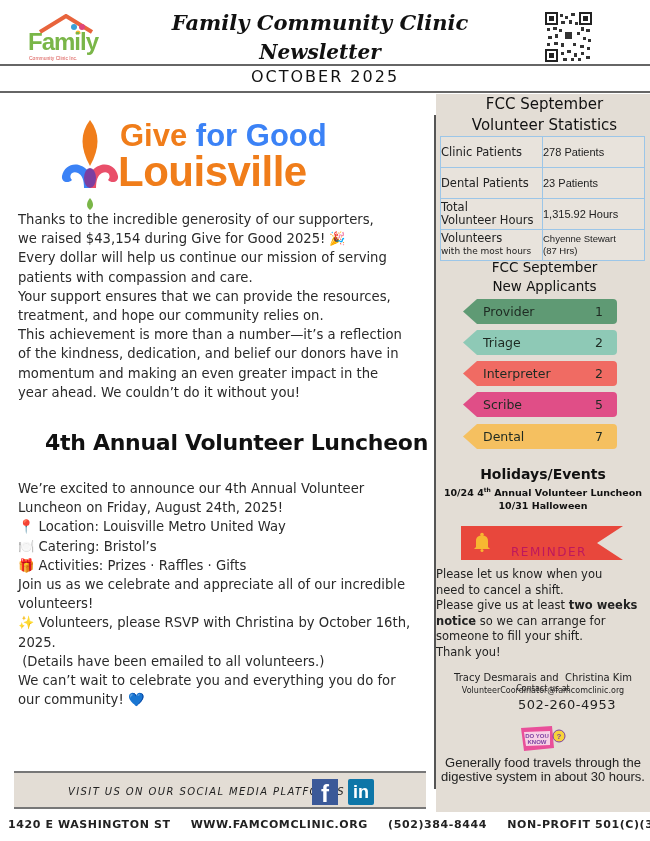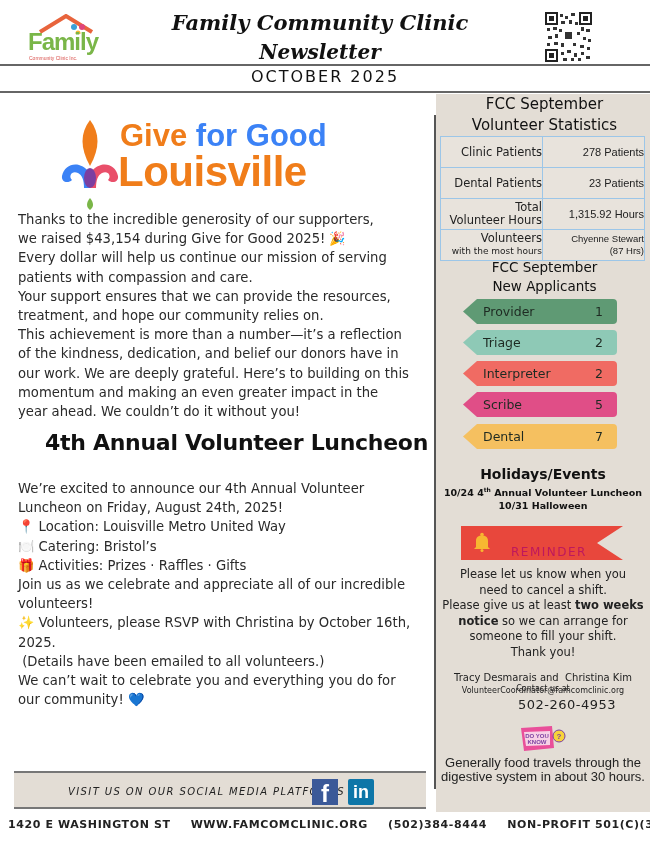--- a/index.html
+++ b/index.html
@@ -40,39 +40,39 @@
 
   .footer { position: absolute; left: 0; top: 818px; width: 650px; text-align: center; font-size: 11px; letter-spacing: 0.6px; color: #222; white-space: nowrap; }
   .footer span { margin: 0 8px; font-weight: bold; }
 
   
   .sidebar { position: absolute; left: 436px; top: 94px; width: 214px; height: 718px; background: #e3ddd5; }
   .sidebar-edge { position: absolute; left: 434px; top: 115px; width: 2px; height: 674px; background: #555; }
   .sb-title { position: absolute; left: 0; width: 217px; text-align: center; font-size: 15px; line-height: 21px; color: #111; }
   .sb-title.stats { top: 94px; left: 436px; }
   .stats-table { position: absolute; left: 440px; top: 136px; width: 205px; border-collapse: collapse; background: #e8e3dc; }
-  .stats-table td { border: 1px solid #9cc6e8; text-align: right; color: #222; height: 31px; margin-left: 32px; }
+  .stats-table td { border: 1px solid #9cc6e8; text-align: left; color: #222; height: 31px; margin-left: 32px; }
   .stats-table td.k { width: 102px; font-size: 11.5px; line-height: 13px; }
   .stats-table td.v { font-size: 11px; font-family: "Liberation Sans", sans-serif; }
   .stats-table td .small { font-size: 9px; }
   .stats-table td .small2 { font-size: 9.5px; line-height: 12px; }
 
   .sb-title.apps { top: 258px; left: 436px; font-size: 13.5px; line-height: 19px; }
   .app { position: absolute; left: 463px; width: 154px; height: 25px; }
   .app svg { position: absolute; left: 0; top: 0; }
   .app-label { position: absolute; left: 20px; top: 5px; font-size: 12.5px; color: #1e2a22; }
   .app-value { position: absolute; right: 14px; top: 5px; font-size: 12.5px; color: #1e2a22; }
 
   .events-title { position: absolute; left: 436px; top: 466px; width: 214px; text-align: center; font-weight: bold; font-size: 14px; color: #111; }
   .events-line { position: absolute; left: 436px; width: 214px; text-align: center; font-weight: bold; font-size: 9.5px; color: #111; white-space: nowrap; }
   .reminder { position: absolute; left: 459px; top: 524px; width: 166px; height: 38px; }
   .reminder-label { position: absolute; left: 52px; top: 21px; font-size: 12px; letter-spacing: 1.5px; color: #be185d; }
   .bell { position: absolute; left: 14px; top: 8px; }
 
-  .notice { position: absolute; left: 436px; top: 567px; width: 214px; text-align: center; font-size: 11.5px; line-height: 15.6px; color: #222; }
+  .notice { position: absolute; left: 436px; top: 567px; width: 214px; text-align: left; font-size: 11.5px; line-height: 15.6px; color: #222; }
   .notice b { font-weight: bold; }
   .names { position: absolute; left: 436px; top: 672px; width: 214px; text-align: center; font-size: 10px; color: #222; white-space: nowrap; }
   .contact { position: absolute; left: 436px; width: 214px; text-align: center; font-size: 8px; color: #222; white-space: nowrap; }
   .phone { position: absolute; left: 460px; top: 696px; width: 214px; text-align: center; font-size: 13px; color: #222; letter-spacing: 0.5px; }
 
   .dyk { position: absolute; left: 518px; top: 724px; width: 50px; height: 30px; }
   .fact { position: absolute; left: 436px; top: 756px; width: 214px; text-align: center; font-family: "Liberation Sans", sans-serif; font-size: 13px; line-height: 14px; color: #222; }
 </style>
 </head>
 <body>
@@ -157,21 +157,20 @@
 
 <div class="body-text intro">
   <p>Thanks to the incredible generosity of our supporters,</p>
   <p>we raised $43,154 during Give for Good 2025! 🎉</p>
   <p>Every dollar will help us continue our mission of serving</p>
   <p>patients with compassion and care.</p>
   <p>Your support ensures that we can provide the resources,</p>
   <p>treatment, and hope our community relies on.</p>
   <p>This achievement is more than a number—it’s a reflection</p>
   <p>of the kindness, dedication, and belief our donors have in</p>
-  <p>our work. We are deeply grateful. Here’s to building on this</p>
   <p>momentum and making an even greater impact in the</p>
   <p>year ahead. We couldn’t do it without you!</p>
 </div>
 
 <div class="lunch-title">4th Annual Volunteer Luncheon</div>
 <div class="body-text lunch">
   <p>We’re excited to announce our 4th Annual Volunteer</p>
   <p>Luncheon on Friday, August 24th, 2025!</p>
   <p>📍 Location: Louisville Metro United Way</p>
   <p>🍽️ Catering: Bristol’s</p>

